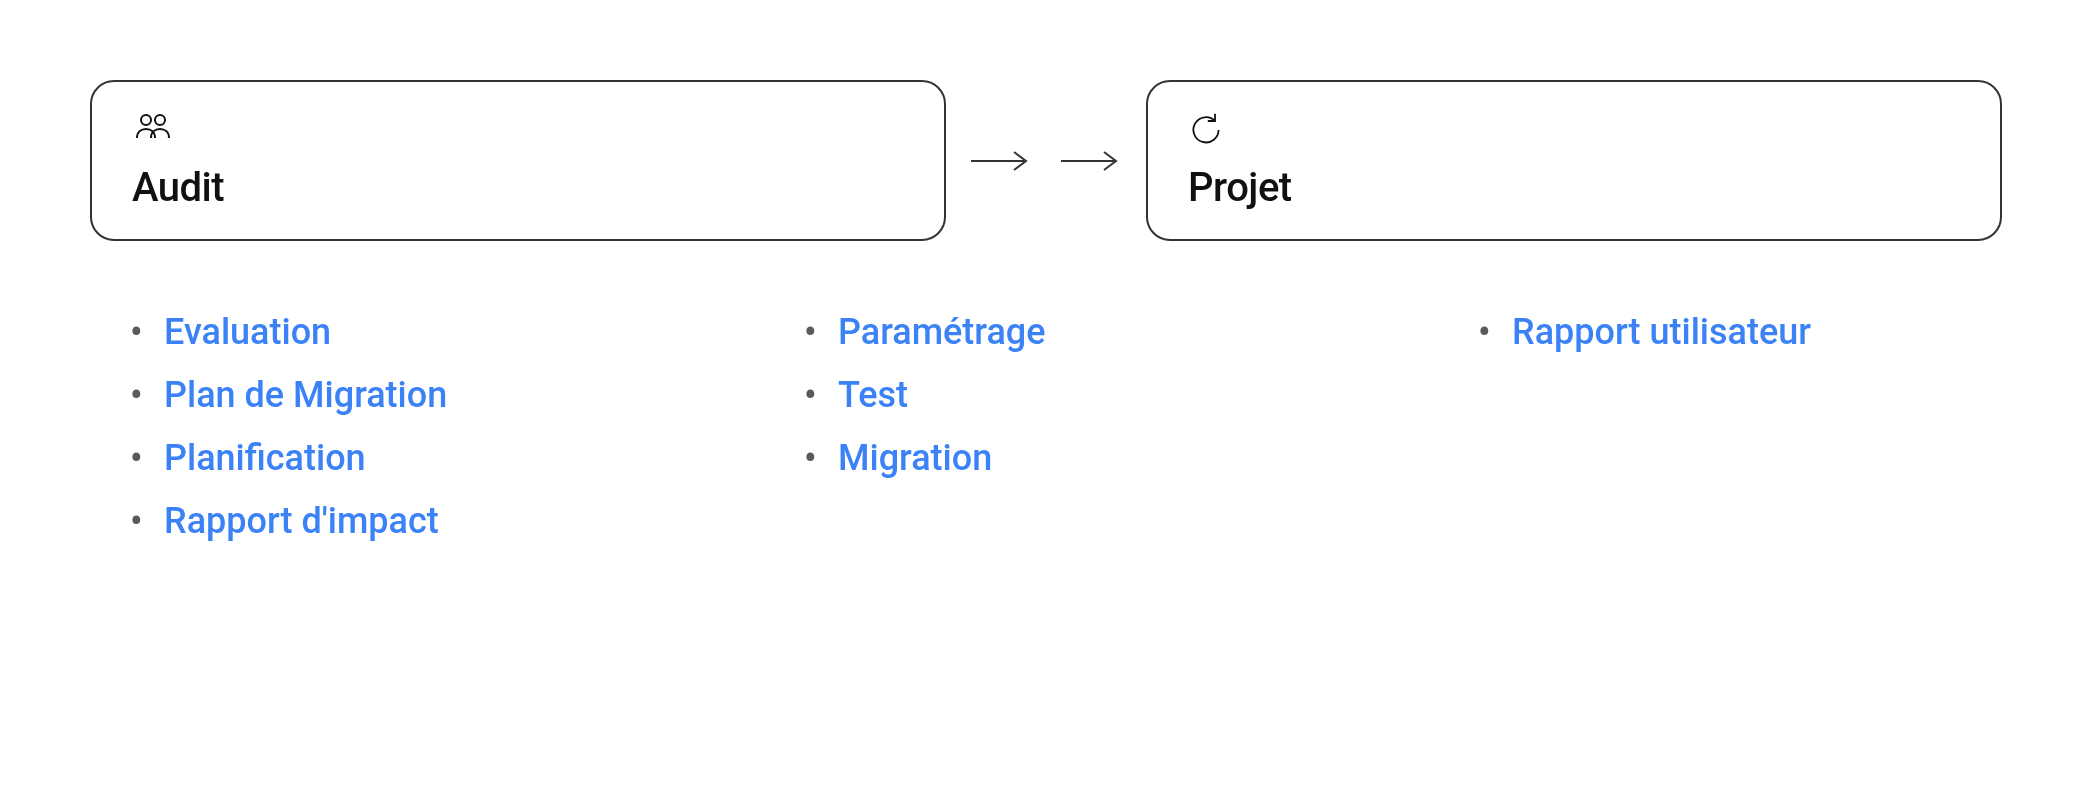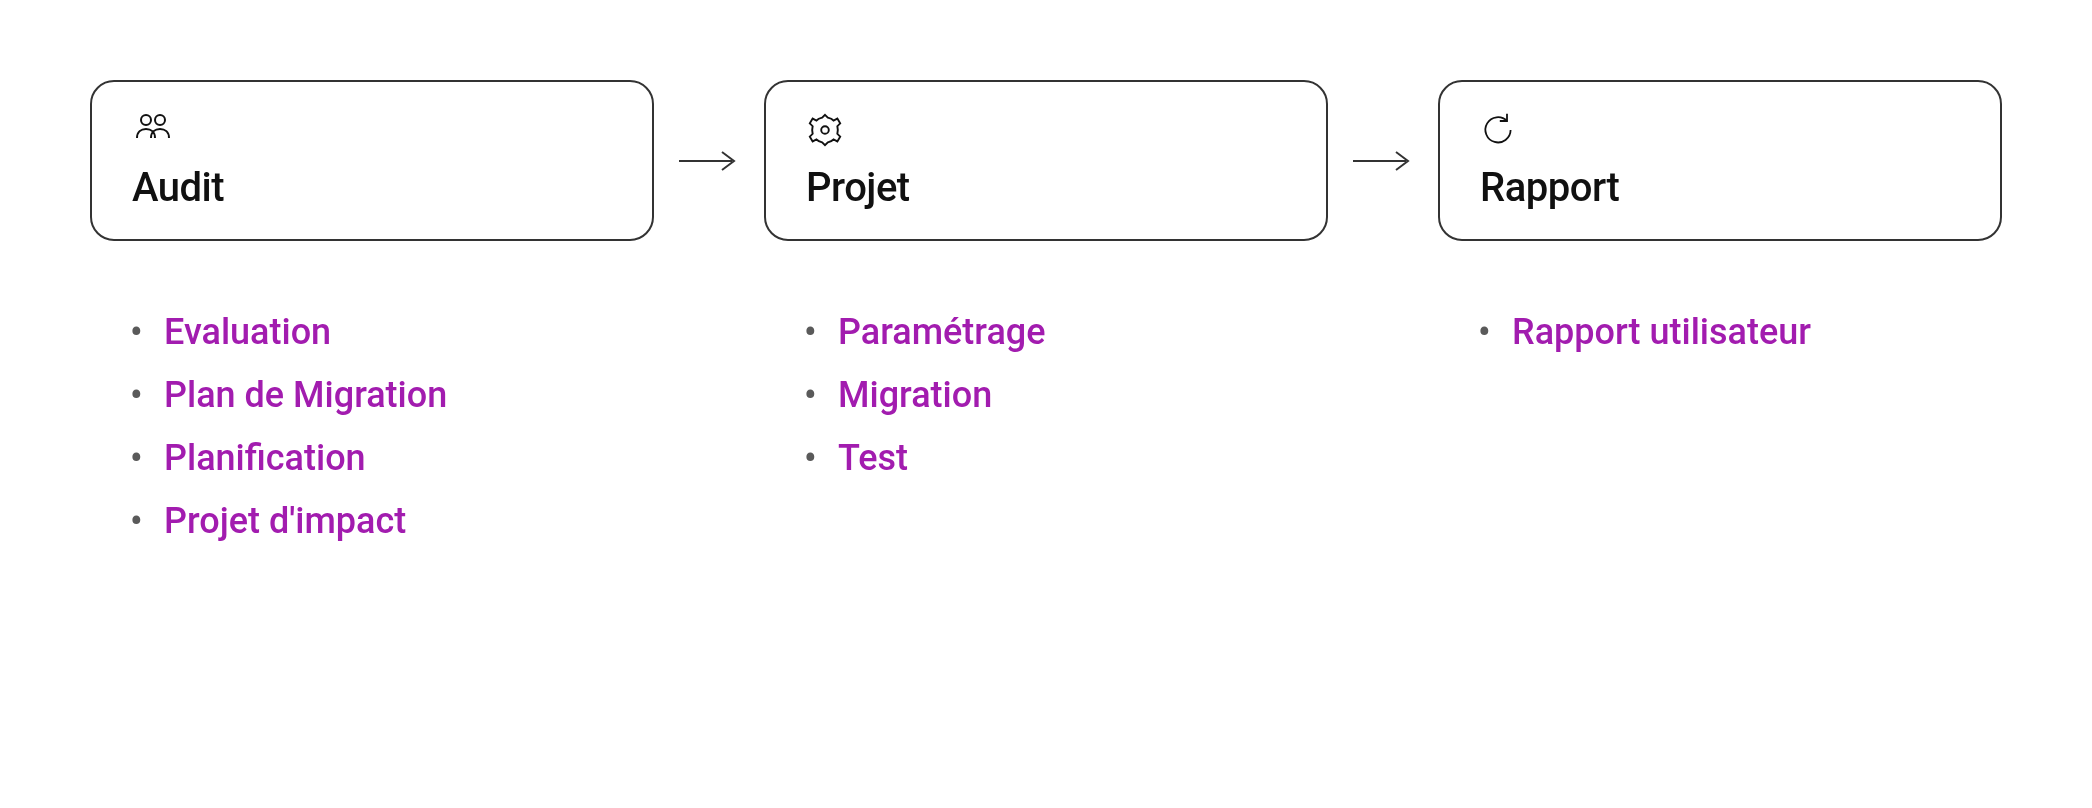--- a/index.html
+++ b/index.html
@@ -68,21 +68,21 @@
       padding-left: 40px;
     }
     .arrow-spacer {
       width: 70px;
     }
     .bullets-col ul {
       list-style: none;
     }
     .bullets-col li {
       font-size: 36px;
-      color: #a21caf;
+      color: #3b82f6;
       line-height: 1.75;
       position: relative;
       padding-left: 34px;
       font-weight: 500;
     }
     .bullets-col li::before {
       content: "•";
       position: absolute;
       left: 0;
       color: #5a5a5a;
@@ -106,67 +106,58 @@
     <div class="step-title">Audit</div>
   </div>
 
   <div class="arrow-connector">
     <svg viewBox="0 0 70 24" width="70" height="24">
       <line x1="5" y1="12" x2="58" y2="12"></line>
       <polyline points="48,3 60,12 48,21"></polyline>
     </svg>
   </div>
 
-  <div class="step-card">
-    <div class="step-icon">
-      <svg viewBox="0 0 40 40" width="38" height="38">
-        <circle cx="20" cy="20" r="4"></circle>
-        <path d="M20 4 L23 7 Q27 8 29 10 L33 8 L36 13 L33 16 Q34 20 33 24 L36 27 L33 32 L29 30 Q27 32 23 33 L20 36 L17 33 Q13 32 11 30 L7 32 L4 27 L7 24 Q6 20 7 16 L4 13 L7 8 L11 10 Q13 8 17 7 Z"></path>
-      </svg>
-    </div>
-    <div class="step-title">Projet</div>
-  </div>
 
   <div class="arrow-connector">
     <svg viewBox="0 0 70 24" width="70" height="24">
       <line x1="5" y1="12" x2="58" y2="12"></line>
       <polyline points="48,3 60,12 48,21"></polyline>
     </svg>
   </div>
 
   <div class="step-card">
     <div class="step-icon">
       <svg viewBox="0 0 40 40" width="36" height="36">
         <path d="M30 10 A14 14 0 1 0 34 20"></path>
         <polyline points="30,2 30,10 22,10"></polyline>
       </svg>
     </div>
-    <div class="step-title">Rapport</div>
+    <div class="step-title">Projet</div>
   </div>
 
 </div>
 
 <div class="bullets-row">
 
   <div class="bullets-col">
     <ul>
       <li>Evaluation</li>
       <li>Plan de Migration</li>
       <li>Planification</li>
-      <li>Projet d'impact</li>
+      <li>Rapport d'impact</li>
     </ul>
   </div>
 
   <div class="arrow-spacer"></div>
 
   <div class="bullets-col">
     <ul>
       <li>Paramétrage</li>
+      <li>Test</li>
       <li>Migration</li>
-      <li>Test</li>
     </ul>
   </div>
 
   <div class="arrow-spacer"></div>
 
   <div class="bullets-col">
     <ul>
       <li>Rapport utilisateur</li>
     </ul>
   </div>

